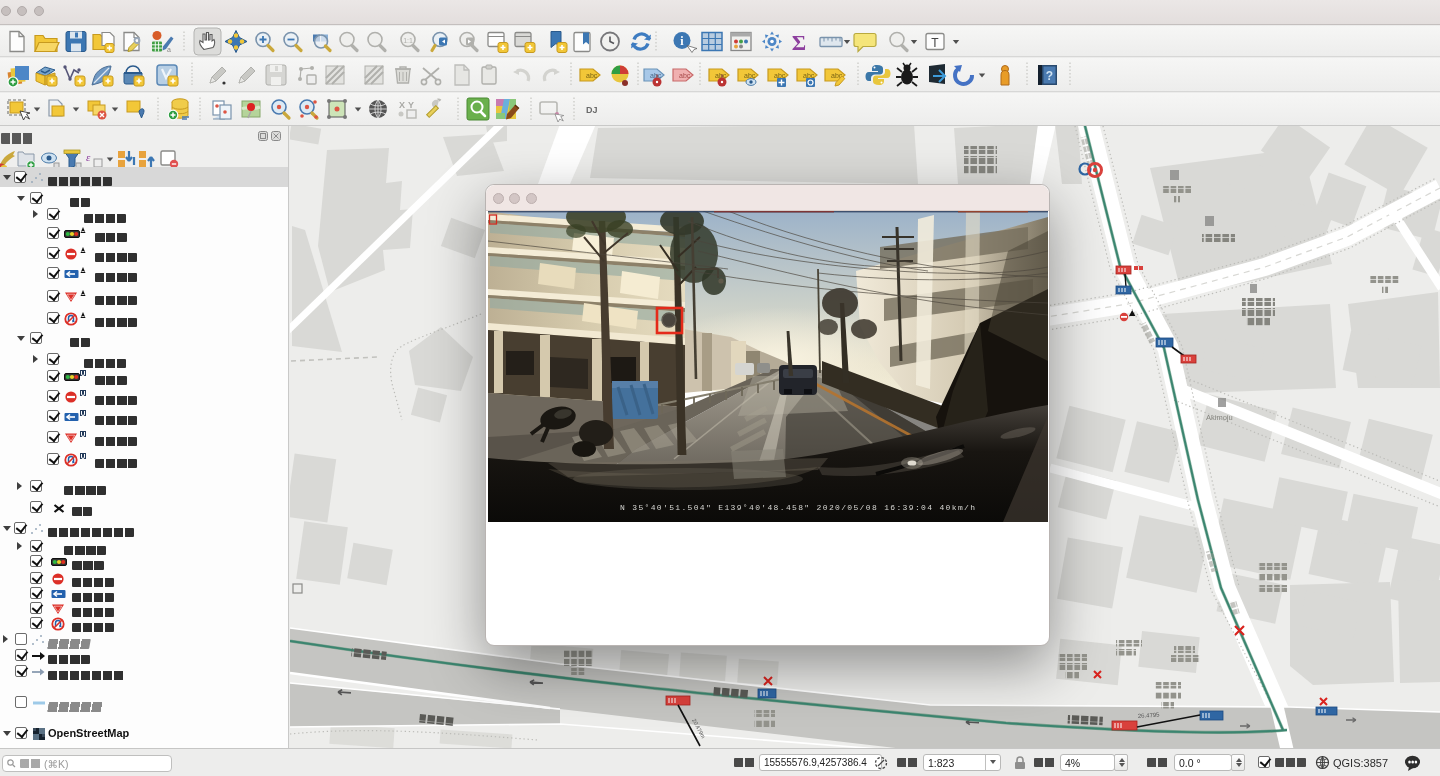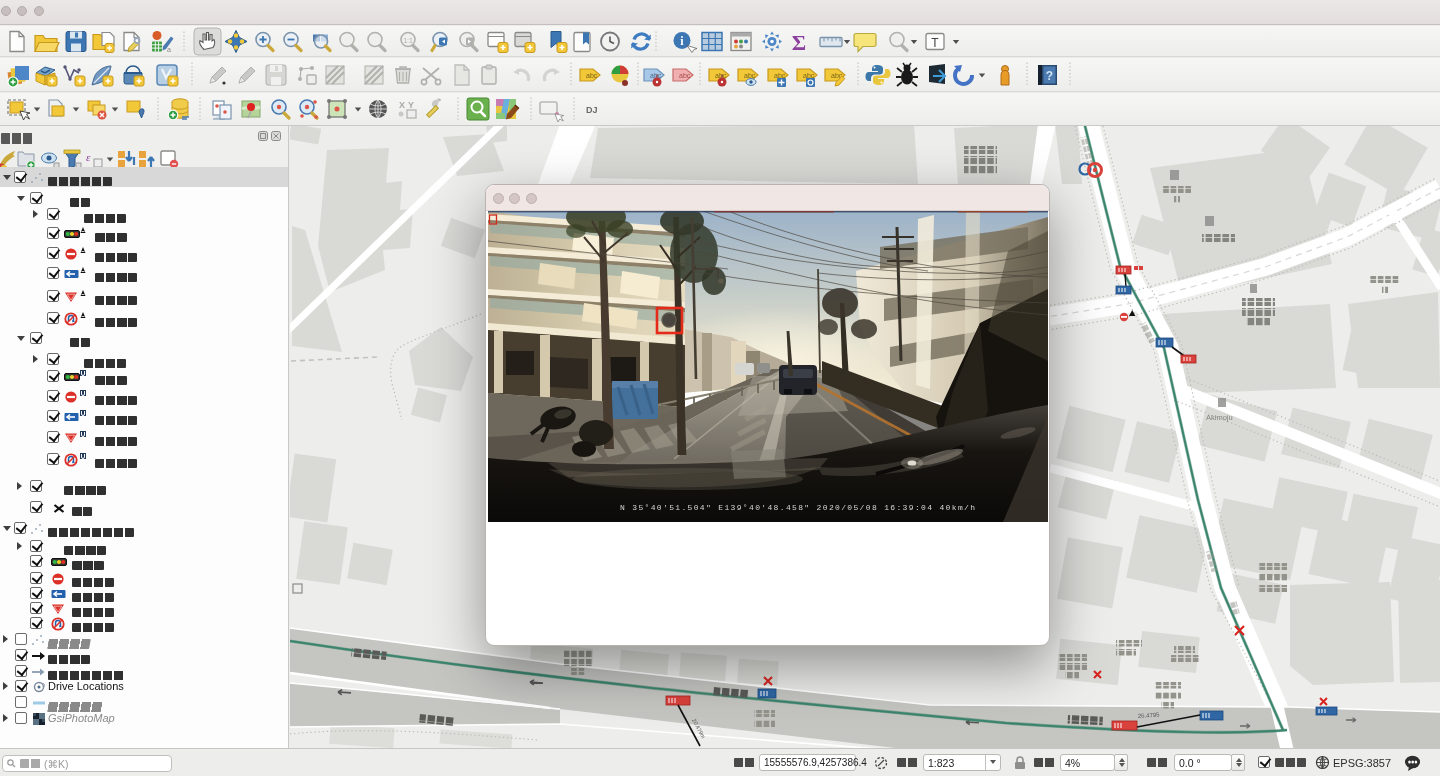--- a/index.html
+++ b/index.html
@@ -788,49 +788,39 @@
         <div class="lbl" style="left:48px"><span class="j" style="width:42px;height:9.5px;opacity:1;background:repeating-linear-gradient(90deg,#303030 0,#303030 9.5px,rgba(0,0,0,0) 9.5px,rgba(0,0,0,0) 11px);"></span></div>
       </div>
       <div class="row" style="top:491px">
         <div class="cb on" style="left:15px"></div>
         <div class="sym" style="left:31px"><svg width="18" height="14">
             <path d="M1 7h11" stroke="#8a9bb0" stroke-width="1.8"></path>
             <path d="M9 3.5l4.5 3.5L9 10.5z" fill="#8a9bb0"></path>
           </svg></div>
         <div class="lbl" style="left:48px"><span class="j" style="width:76px;height:9.5px;opacity:1;background:repeating-linear-gradient(90deg,#303030 0,#303030 9.5px,rgba(0,0,0,0) 9.5px,rgba(0,0,0,0) 11px);"></span></div>
       </div>
-      <div class="row" style="top:506px">
-        <div class="car r" style="left:3px"></div>
-        <div class="cb on" style="left:15px"></div>
-        <div class="sym" style="left:32px"><svg width="16" height="14">
-            <circle cx="7" cy="7" r="4.5" fill="none" stroke="#7a8a9a" stroke-width="1.4"></circle>
-            <circle cx="7" cy="7" r="1.5" fill="#4a6a8a"></circle>
-            <path d="M11 3c2 1 2 2.5 1 4" stroke="#aab" fill="none"></path>
-          </svg></div>
-        <div class="lat" style="left:48px;">Drive Locations</div>
-      </div>
       <div class="row" style="top:522px">
         <div class="cb" style="left:15px"></div>
         <div class="sym" style="left:31px"><svg width="18" height="14">
             <path d="M2 7h12" stroke="#9ecae8" stroke-width="3"></path>
           </svg></div>
         <div class="lbl" style="left:48px"><span class="j" style="width:54px;height:9.5px;opacity:1;background:repeating-linear-gradient(90deg,#8a8a8a 0,#8a8a8a 9.5px,rgba(0,0,0,0) 9.5px,rgba(0,0,0,0) 11px);transform:skewX(-10deg);"></span></div>
       </div>
-      <div class="row" style="top:538px">
-        <div class="car r" style="left:3px"></div>
-        <div class="cb" style="left:15px"></div>
+      <div class="row" style="top:553px">
+        <div class="car d" style="left:3px"></div>
+        <div class="cb on" style="left:15px"></div>
         <div class="sym" style="left:32px"><svg width="15" height="14">
             <rect x="1" y="1" width="6" height="6" fill="#16222e"></rect>
             <rect x="7" y="7" width="6" height="6" fill="#16222e"></rect>
             <rect x="7" y="1" width="6" height="6" fill="#5a7184"></rect>
             <rect x="1" y="7" width="6" height="6" fill="#5a7184"></rect>
             <rect x="1" y="1" width="3" height="3" fill="#3a4a5a"></rect>
             <rect x="10" y="7" width="3" height="3" fill="#3a4a5a"></rect>
           </svg></div>
-        <div class="lat" style="left:48px;font-style:italic;color:#8a8a8a;">GsiPhotoMap</div>
+        <div class="lat" style="left:48px;font-weight:bold;">OpenStreetMap</div>
       </div>
     </div>
 </div>
 
 <div id="map" class="abs" style="left:290px;top:126px"><svg width="1150" height="622">
       <defs>
         <pattern id="jpg8" width="8.4" height="8" patternUnits="userSpaceOnUse">
           <rect width="6.6" height="7.2" fill="#85857f"></rect>
         </pattern>
         <pattern id="jpg7" width="7.4" height="7" patternUnits="userSpaceOnUse">
@@ -1263,21 +1253,21 @@
       <text x="132" y="299" font-family="Liberation Mono" font-size="8" fill="#d6d6d2" textLength="355">N 35°40'51.504"  E139°40'48.458"  2020/05/08  16:39:04   40km/h</text>
     </svg>
   </div>
 
 <div id="status">
  <div class="inp" style="left:2px;top:6px;width:170px;color:#9a9a9a;border-color:#bfbfbe;border-radius:4px"><svg width="9" height="9" style="margin-right:4px">
         <circle cx="3.5" cy="3.5" r="2.7" fill="none" stroke="#999" stroke-width="1.2"></circle>
         <path d="M5.5 5.5l2.5 2.5" stroke="#999" stroke-width="1.2"></path>
       </svg><span class="j" style="width:21px;height:9px;background:repeating-linear-gradient(90deg,#9a9a9a 0,#9a9a9a 9.4px,rgba(0,0,0,0) 9.4px,rgba(0,0,0,0) 11px)"></span>&nbsp;(⌘K)</div>
  <span class="j" style="position:absolute;left:734px;top:9px;width:21px;height:9px;background:repeating-linear-gradient(90deg,#2c2c2c 0,#2c2c2c 9.4px,rgba(0,0,0,0) 9.4px,rgba(0,0,0,0) 11px)"></span>
- <div class="inp" style="left:759px;width:97px;font-size:10px">15555576.9,4257386.4</div>
+ <div class="inp" style="left:759px;width:123px;font-size:10px">15555576.9,4257386.4</div>
  <svg class="abs" style="left:874px;top:7px" width="15" height="15">
       <circle cx="7" cy="7" r="5.5" fill="none" stroke="#444" stroke-width="1.3" stroke-dasharray="2.5 1.8"></circle>
       <path d="M4 10L10 4" stroke="#444" stroke-width="1.2"></path>
     </svg>
  <span class="j" style="position:absolute;left:897px;top:9px;width:21px;height:9px;background:repeating-linear-gradient(90deg,#2c2c2c 0,#2c2c2c 9.4px,rgba(0,0,0,0) 9.4px,rgba(0,0,0,0) 11px)"></span>
  <div class="inp" style="left:923px;width:78px">1:823</div>
  <div class="abs" style="left:985px;top:6px;width:15px;height:15px;border-left:1px solid #c0c0bf">
    <div style="position:absolute;left:4px;top:5px;border-left:3.5px solid transparent;border-right:3.5px solid transparent;border-top:4.5px solid #555"></div>
     </div>
  <svg class="abs" style="left:1013px;top:6px" width="14" height="16">
@@ -1289,21 +1279,21 @@
  <div class="step" style="left:1114px"></div>
  <span class="j" style="position:absolute;left:1147px;top:9px;width:21px;height:9px;background:repeating-linear-gradient(90deg,#2c2c2c 0,#2c2c2c 9.4px,rgba(0,0,0,0) 9.4px,rgba(0,0,0,0) 11px)"></span>
  <div class="inp" style="left:1174px;width:58px">0.0 °</div>
  <div class="step" style="left:1231px"></div>
  <div class="cb on" style="left:1258px;top:7px"></div>
  <span class="j" style="position:absolute;left:1275px;top:9px;width:31px;height:9px;background:repeating-linear-gradient(90deg,#2c2c2c 0,#2c2c2c 9.4px,rgba(0,0,0,0) 9.4px,rgba(0,0,0,0) 11px)"></span>
  <svg class="abs" style="left:1315px;top:6px" width="15" height="15">
       <circle cx="7.5" cy="7.5" r="6" fill="none" stroke="#3a3a3a" stroke-width="1.2"></circle>
       <path d="M1.5 7.5h12M7.5 1.5v12M3 3.5c3 2 6 2 9 0M3 11.5c3-2 6-2 9 0M7.5 1.5c-2.5 3-2.5 9 0 12M7.5 1.5c2.5 3 2.5 9 0 12" fill="none" stroke="#3a3a3a" stroke-width=".9"></path>
     </svg>
- <div class="abs" style="left:1333px;top:8px;font-size:11px">EPSG:3857</div>
+ <div class="abs" style="left:1333px;top:8px;font-size:11px">QGIS:3857</div>
  <svg class="abs" style="left:1404px;top:6px" width="17" height="16">
       <ellipse cx="8.5" cy="7" rx="7.5" ry="6.3" fill="#2e2e2e"></ellipse>
       <path d="M5 12l-1 4 5-3z" fill="#2e2e2e"></path>
       <ellipse cx="5.5" cy="7" rx="1.3" ry="1.5" fill="#fff"></ellipse>
       <ellipse cx="8.7" cy="7" rx="1.3" ry="1.5" fill="#fff"></ellipse>
       <ellipse cx="11.9" cy="7" rx="1.3" ry="1.5" fill="#fff"></ellipse>
     </svg>
 </div>
 
 </body></html>

